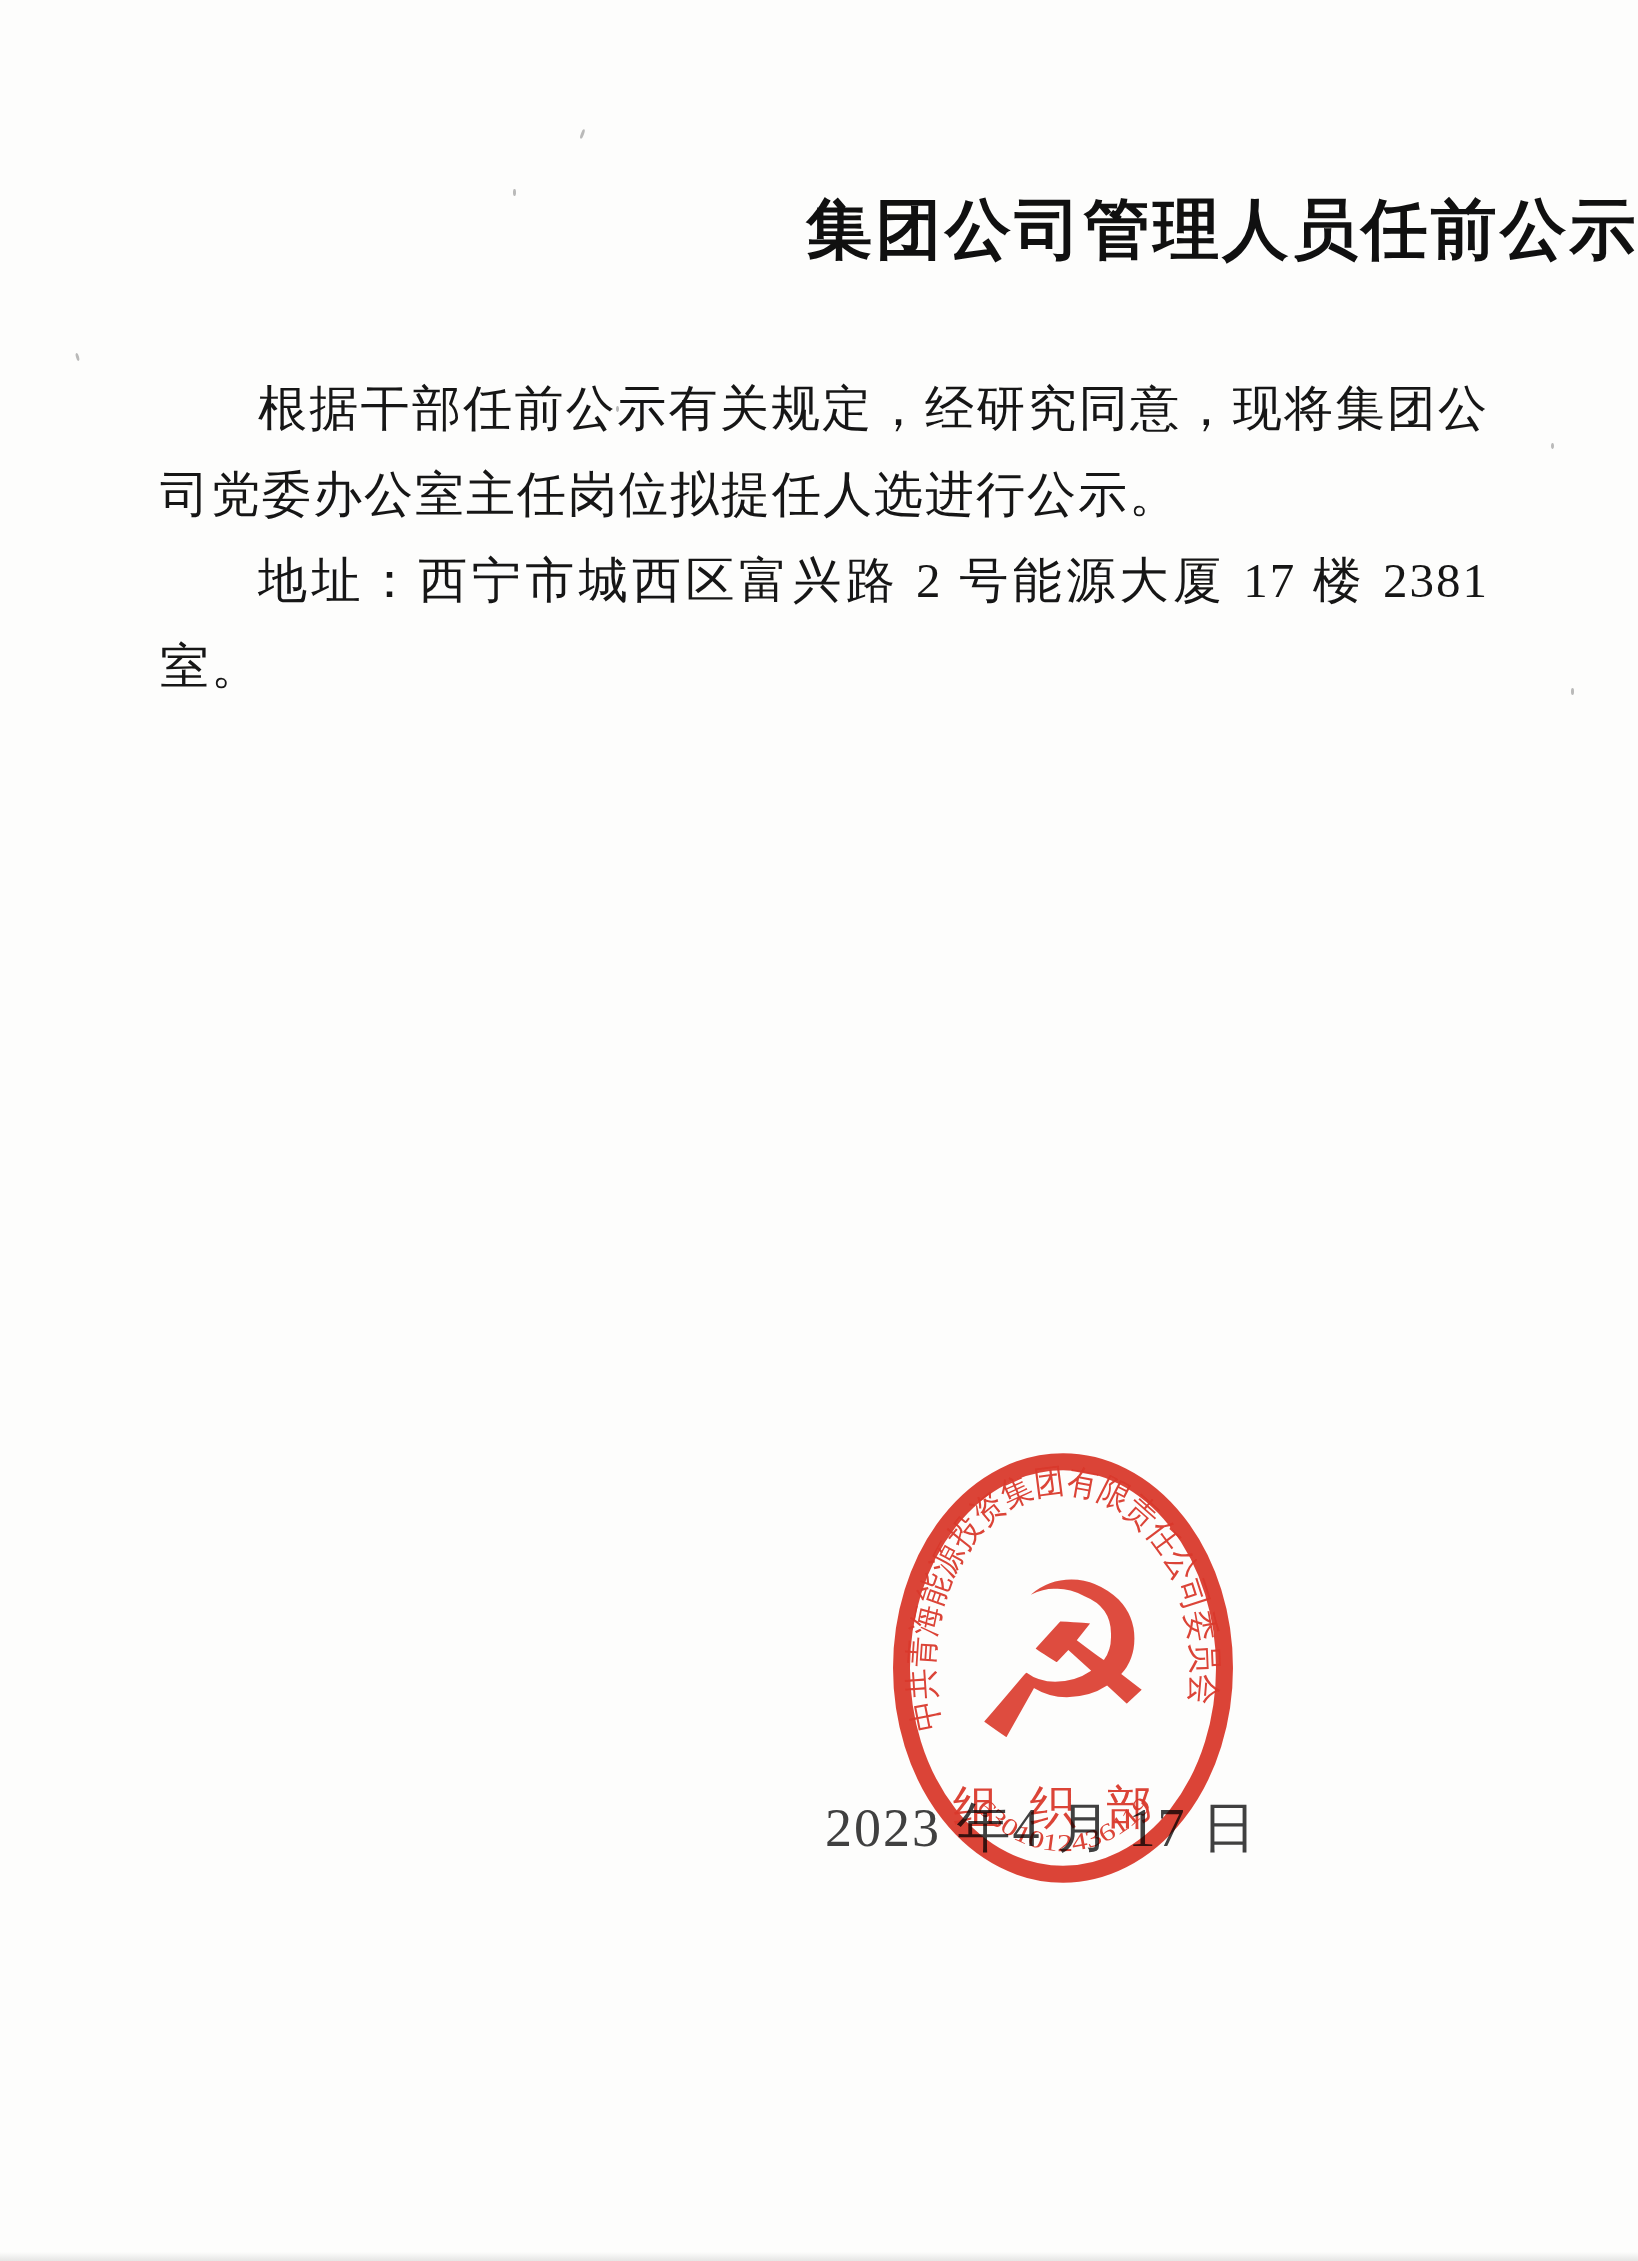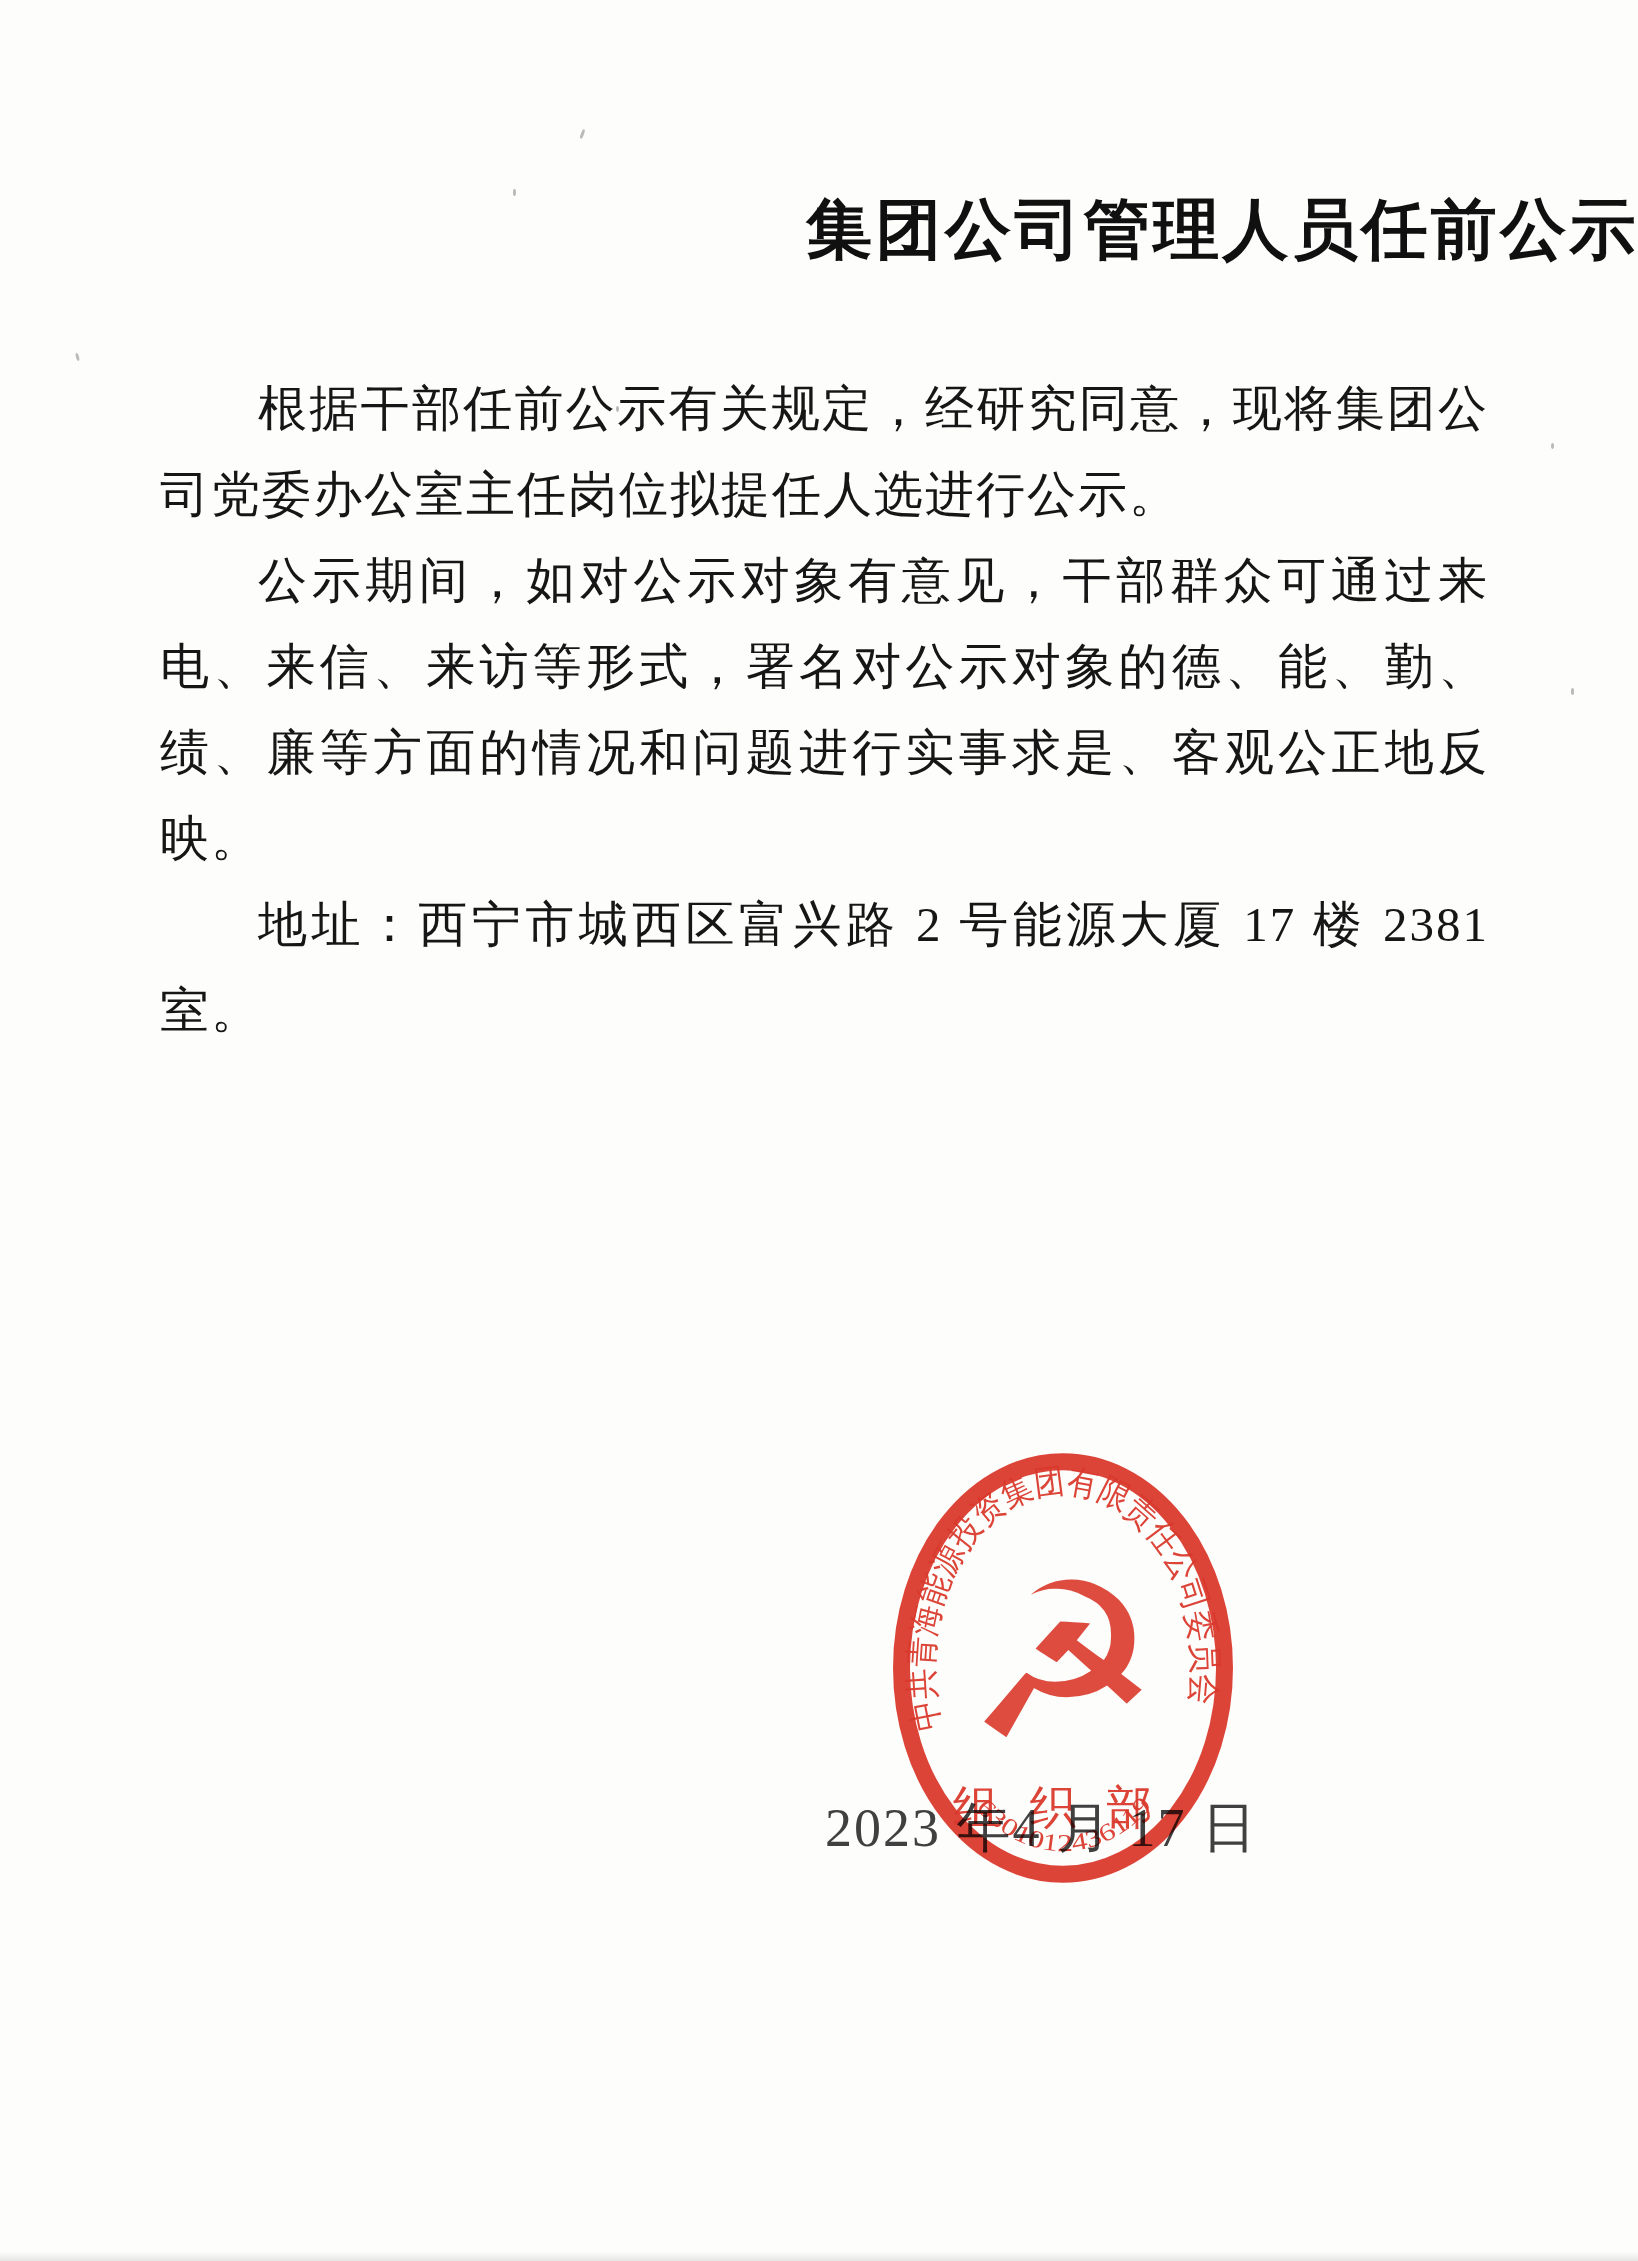--- a/index.html
+++ b/index.html
@@ -65,21 +65,20 @@
   <div class="speck sp2"></div>
   <div class="speck sp3"></div>
   <div class="speck sp4"></div>
   <div class="speck sp5"></div>
   <div class="speck sp6"></div>
 
   <div class="doc-title">集团公司管理人员任前公示</div>
 
   <div class="body-text">
     <p>根据干部任前公示有关规定，经研究同意，现将集团公司党委办公室主任岗位拟提任人选进行公示。</p>
-    <p>公示期间，如对公示对象有意见，干部群众可通过来电、来信、来访等形式，署名对公示对象的德、能、勤、绩、廉等方面的情况和问题进行实事求是、客观公正地反映。</p>
     <p>地址：西宁市城西区富兴路 2 号能源大厦 17 楼 2381 室。</p>
   </div>
 
   <div class="sig-date">2023 年4 月 17 日</div>
 
   <svg class="stamp-svg" viewBox="0 0 560 700" xmlns="http://www.w3.org/2000/svg">
 
     <ellipse cx="280" cy="350" rx="238" ry="304" fill="none" stroke="#d92a1c" stroke-width="25" stroke-opacity="0.95"></ellipse>
 
     <path id="ringPath" d="M 99.6 438.2 A 192 258 0 1 1 460.4 438.2" fill="none"></path>

